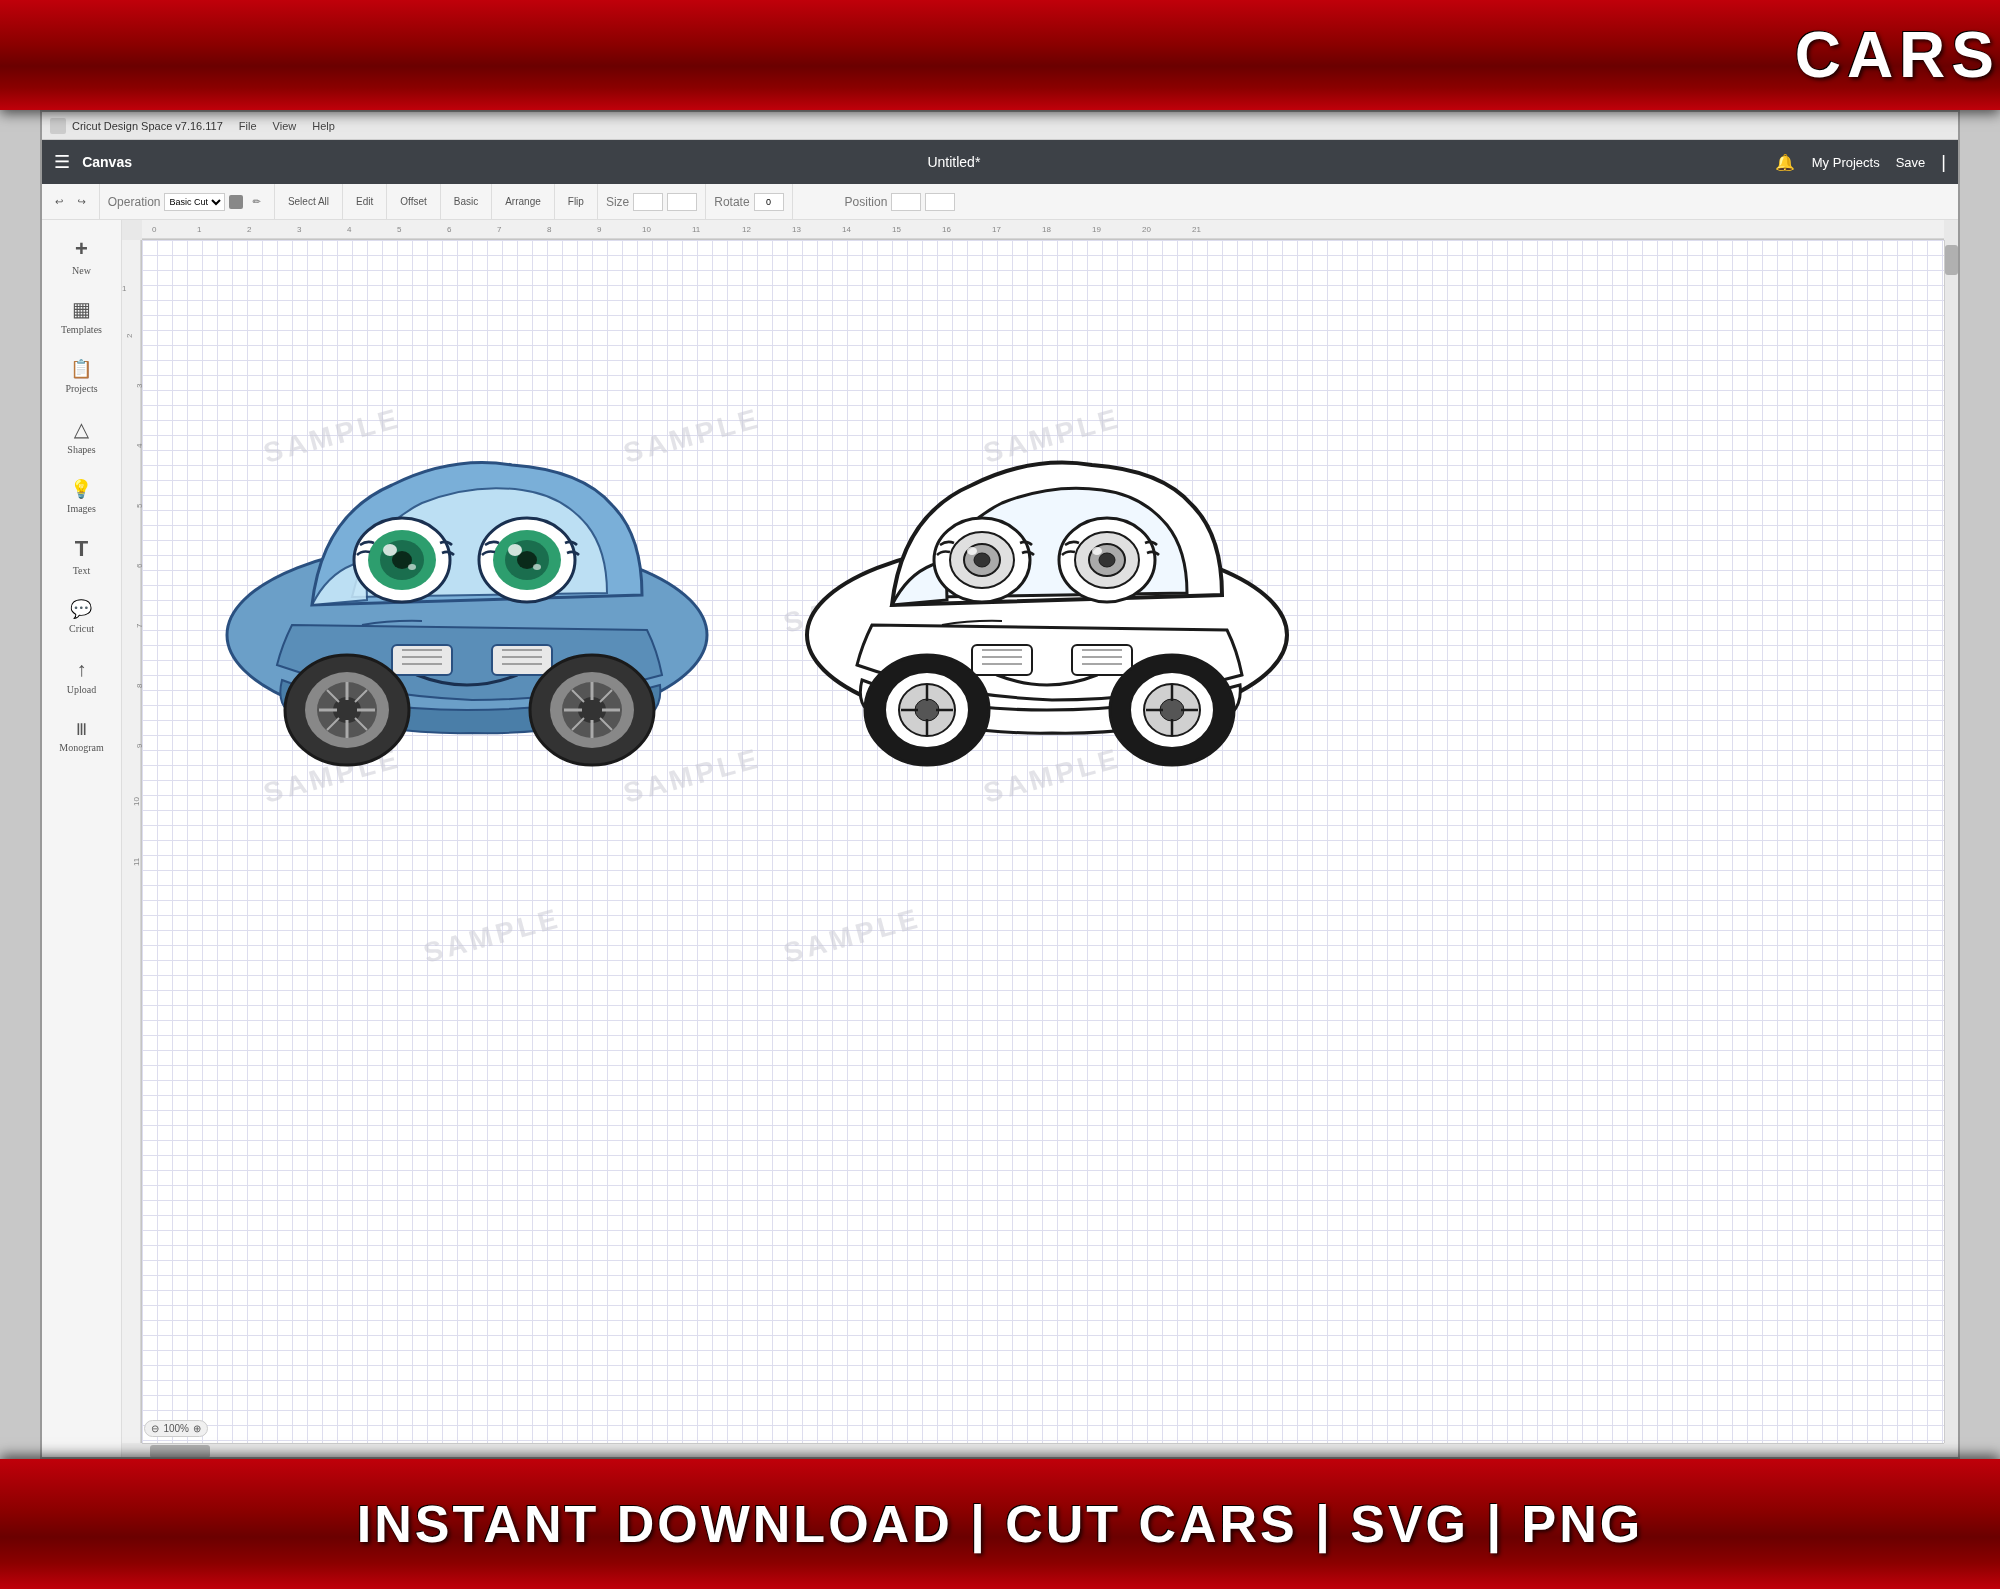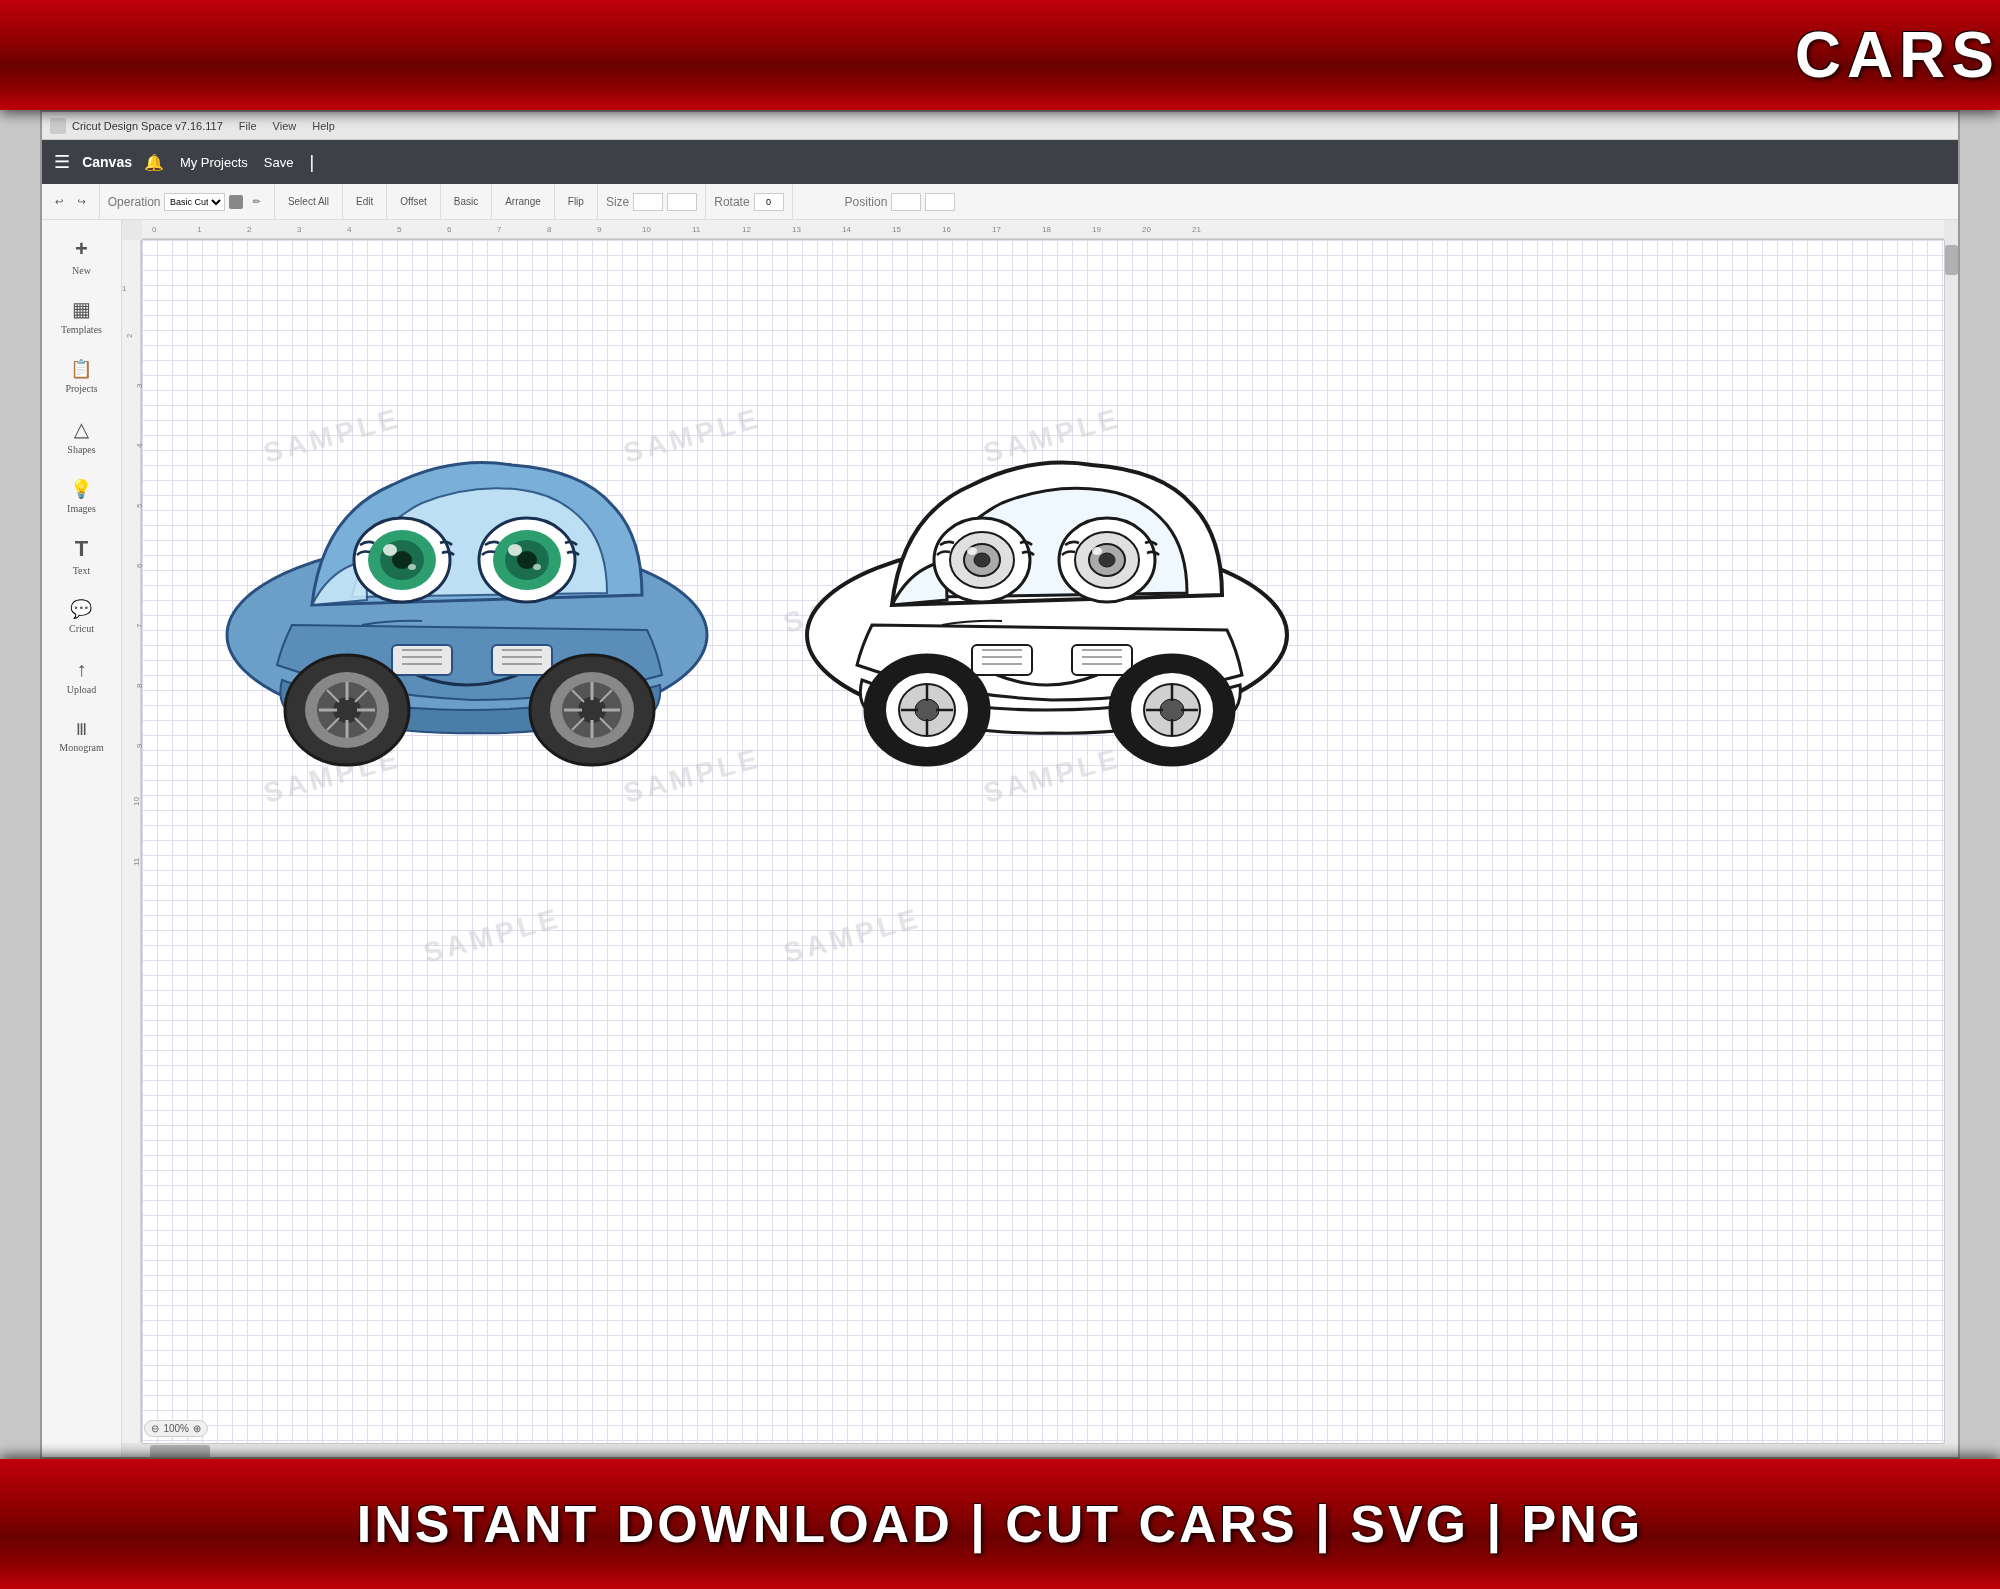--- a/index.html
+++ b/index.html
@@ -193,21 +193,20 @@
       font-size: 9px;
       border: 1px solid #ccc;
       padding: 1px 3px;
       text-align: center;
     }
     .toolbar-select {
       height: 18px;
       font-size: 9px;
       border: 1px solid #ccc;
       background: white;
-      text-align: right;
     }
 
     
     .workspace {
       flex: 1;
       display: flex;
       overflow: hidden;
     }
 
     
@@ -309,20 +308,23 @@
       <div class="title-bar-controls">
         <span>File</span>
         <span>View</span>
         <span>Help</span>
       </div>
     </div>
 
     <div class="app-header">
       <span class="hamburger-icon">☰</span>
       <span class="canvas-label">Canvas</span>
+      <div class="header-title">
+        <span style="color:white;font-size:14px;">Untitled*</span>
+      </div>
       <div class="header-actions">
         <span class="bell-icon">🔔</span>
         <span class="my-projects-btn">My Projects</span>
         <span class="save-btn">Save</span>
         <span class="header-divider">|</span>
       </div>
     </div>
 
     <div class="toolbar">
       <div class="toolbar-group">

